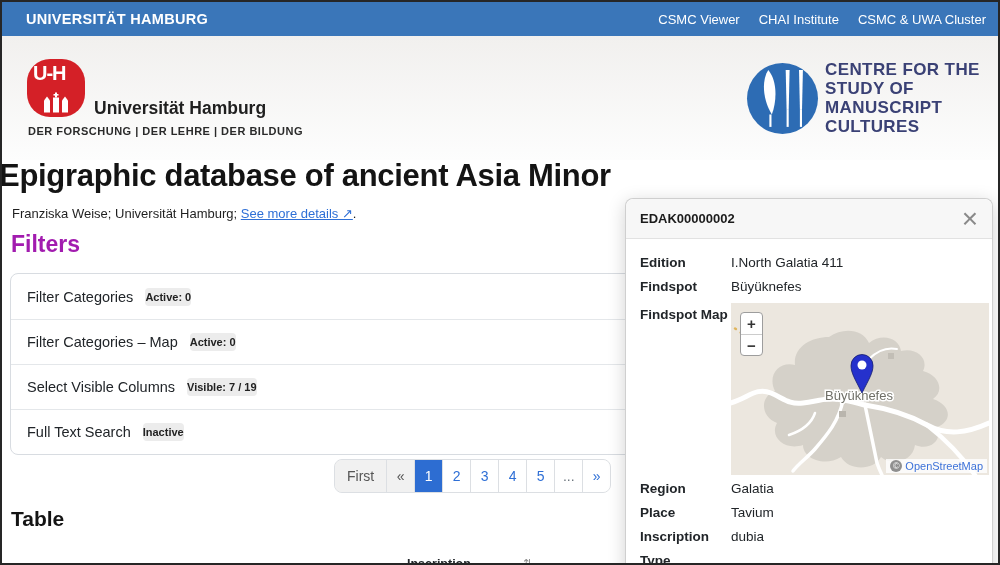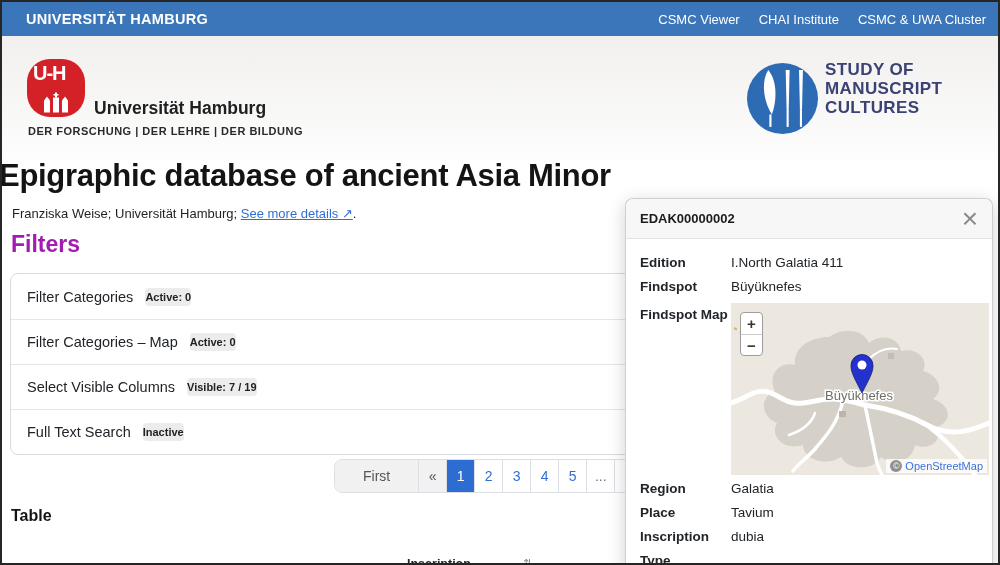--- a/index.html
+++ b/index.html
@@ -31,38 +31,38 @@
   .csmc-text{position:absolute;left:823px;top:24px;
              font-family:"Liberation Serif","DejaVu Serif",serif;
              font-size:17px;line-height:19px;font-weight:700;color:#3a4175;letter-spacing:.4px;}
 
   
   .h1{position:absolute;top:156px;left:-3px;font-size:31px;font-weight:700;color:#141414;
       letter-spacing:-.3px;white-space:nowrap;z-index:1;}
   .byline{position:absolute;top:204px;left:10px;font-size:13px;color:#1f1f1f;}
   .byline a{color:#2e6fd6;text-decoration:underline;cursor:pointer;}
   .h2-filters{position:absolute;top:229px;left:9px;font-size:23px;font-weight:700;color:#a21caf;}
-  .h2-table{position:absolute;top:505px;left:9px;font-size:16px;font-weight:700;color:#141414;}
+  .h2-table{position:absolute;top:505px;left:9px;font-size:21px;font-weight:700;color:#141414;}
 
   
   .accordion{position:absolute;top:271px;left:8px;width:801px;background:#fff;
              border:1px solid #d8dce1;border-radius:8px;z-index:1;}
   .acc-row{height:45px;display:flex;align-items:center;gap:12px;padding:0 16px;cursor:pointer;}
   .acc-row + .acc-row{border-top:1px solid #e4e7ea;}
   .acc-label{font-size:14.5px;color:#212529;}
   .acc-badge{font-size:11px;font-weight:700;color:#222;background:#ececec;
              padding:3px 0;border-radius:4px;}
 
   
   .pg{position:absolute;top:457px;left:332px;display:flex;height:34px;background:#f1f1f1;
       border:1px solid #dcdfe3;border-radius:8px;overflow:hidden;z-index:1;}
   .pg .item{display:flex;align-items:center;justify-content:center;min-width:28px;
             font-size:14px;cursor:pointer;background:#fff;color:#2e6fd6;}
   .pg .item + .item{border-left:1px solid #dcdfe3;}
-  .pg .first{padding:0 28px;}
+  .pg .first{padding:0 12px;}
   .pg .disabled{background:#f1f1f1;color:#555;}
   .pg .muted{color:#6c757d;}
   .pg .active{background:#2d6dd2;color:#fff;}
 
   
   .tbl-partial{position:absolute;top:555px;left:405px;font-size:12.5px;font-weight:700;
                color:#212529;z-index:1;display:flex;gap:52px;align-items:flex-start;}
   .sort-ic{font-size:11px;color:#8a8a8a;font-weight:400;}
 
   
@@ -128,20 +128,21 @@
       <svg width="71" height="71" viewBox="0 0 40 40">
         <path d="M12,4 C17,10 17,21 14,29 C9,21 8,10 12,4 Z" fill="#fff"></path>
         <line x1="13.2" y1="29" x2="13.2" y2="36" stroke="#fff" stroke-width="1.2"></line>
         <path d="M21.8,4 L24,4 L23.5,26 L22.3,26 Z" fill="#fff"></path>
         <line x1="22.9" y1="26" x2="22.9" y2="36" stroke="#fff" stroke-width="1.2"></line>
         <path d="M29.3,4 L31.5,4 L31,26 L29.8,26 Z" fill="#fff"></path>
         <line x1="30.4" y1="26" x2="30.4" y2="36" stroke="#fff" stroke-width="1.2"></line>
       </svg>
     </div>
     <div class="csmc-text">
+      <div>CENTRE FOR THE</div>
       <div>STUDY OF</div>
       <div>MANUSCRIPT</div>
       <div>CULTURES</div>
     </div>
   </div>
 
   <div class="h1">Epigraphic database of ancient Asia Minor</div>
   <div class="byline">
     <span>Franziska Weise; Universität Hamburg; </span><a>See more details ↗</a><span>.</span>
   </div>

